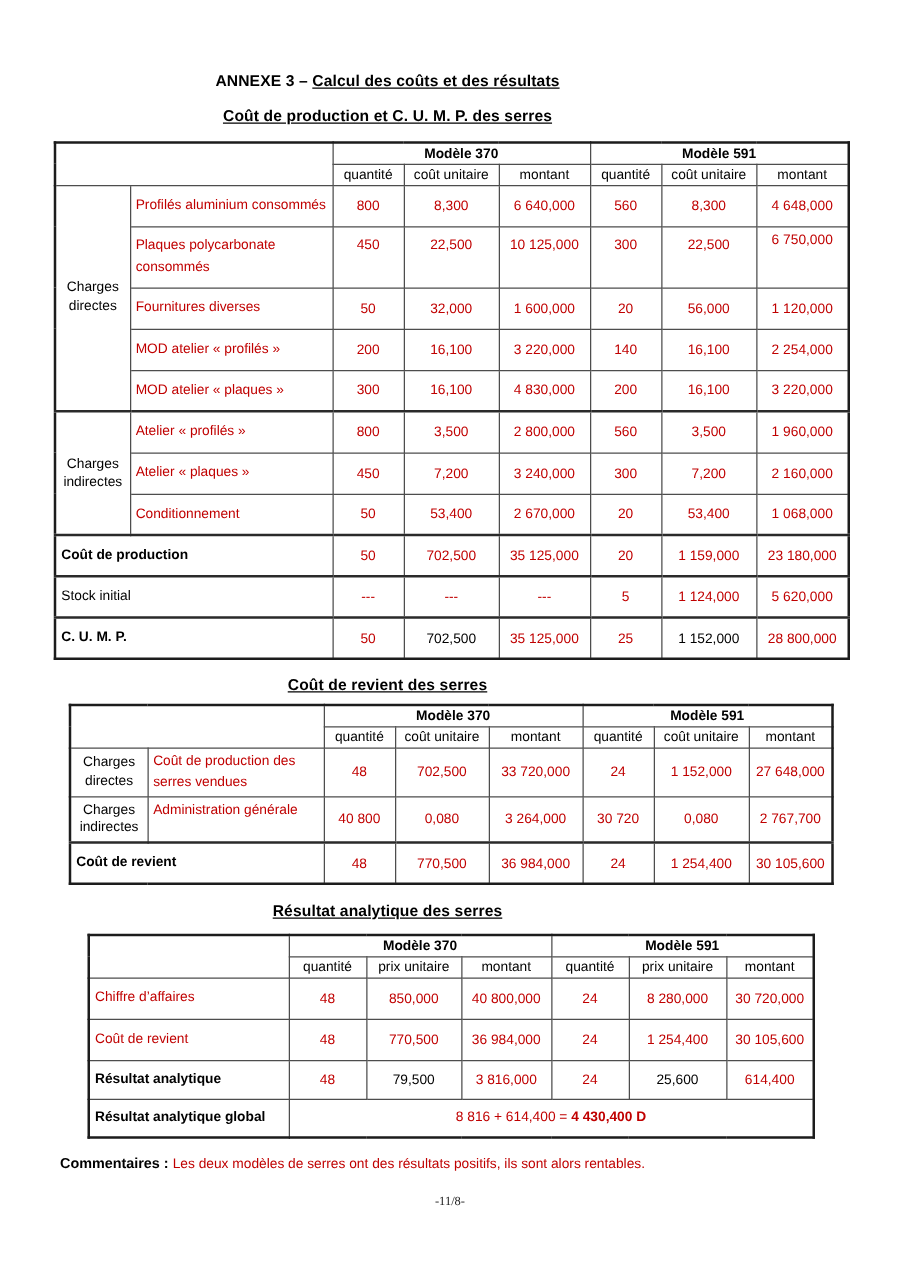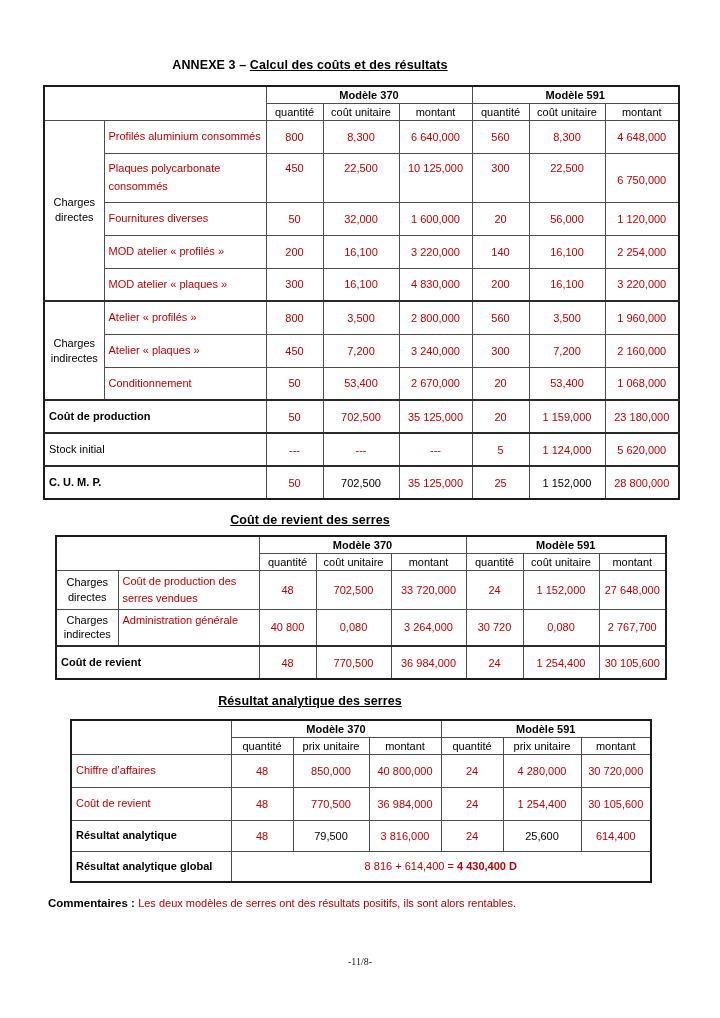--- a/index.html
+++ b/index.html
@@ -62,20 +62,21 @@
 </style>
 </head>
 <body>
 
 <div class="page">
 
   <div class="doc-title">
     <span>ANNEXE 3 – </span><span class="u">Calcul des coûts et des résultats</span>
   </div>
 
+  <div class="section-title mt-sub">Coût de production et C. U. M. P. des serres</div>
 
   <table class="t" id="t1">
     <colgroup>
       <col style="width:60px">
         <col style="width:162px">
       <col style="width:57px">
         <col style="width:76px">
         <col style="width:73px">
       <col style="width:57px">
         <col style="width:76px">
@@ -106,21 +107,21 @@
       <td class="val r">8,300</td>
       <td class="val r">4 648,000</td>
     </tr>
     <tr class="row">
       <td class="lbl r j" style="height:49px">Plaques polycarbonate consommés</td>
       <td class="val r sepL" style="vertical-align:top;padding-top:8px">450</td>
       <td class="val r" style="vertical-align:top;padding-top:8px">22,500</td>
       <td class="val r" style="vertical-align:top;padding-top:8px">10 125,000</td>
       <td class="val r sepL" style="vertical-align:top;padding-top:8px">300</td>
       <td class="val r" style="vertical-align:top;padding-top:8px">22,500</td>
-      <td class="val r" style="vertical-align:top;padding-top:20px">6 750,000</td>
+      <td class="val r" style="vertical-align:top;padding-top:4px">6 750,000</td>
     </tr>
     <tr class="row">
       <td class="lbl r">Fournitures diverses</td>
       <td class="val r sepL">50</td>
       <td class="val r">32,000</td>
       <td class="val r">1 600,000</td>
       <td class="val r sepL">20</td>
       <td class="val r">56,000</td>
       <td class="val r">1 120,000</td>
     </tr>
@@ -286,21 +287,21 @@
       <td class="sepL">quantité</td>
       <td>prix unitaire</td>
       <td>montant</td>
     </tr>
     <tr class="row">
       <td class="lbl r">Chiffre d’affaires</td>
       <td class="val r sepL">48</td>
       <td class="val r">850,000</td>
       <td class="val r">40 800,000</td>
       <td class="val r sepL">24</td>
-      <td class="val r">4 280,000</td>
+      <td class="val r">8 280,000</td>
       <td class="val r">30 720,000</td>
     </tr>
     <tr class="row">
       <td class="lbl r">Coût de revient</td>
       <td class="val r sepL">48</td>
       <td class="val r">770,500</td>
       <td class="val r">36 984,000</td>
       <td class="val r sepL">24</td>
       <td class="val r">1 254,400</td>
       <td class="val r">30 105,600</td>

